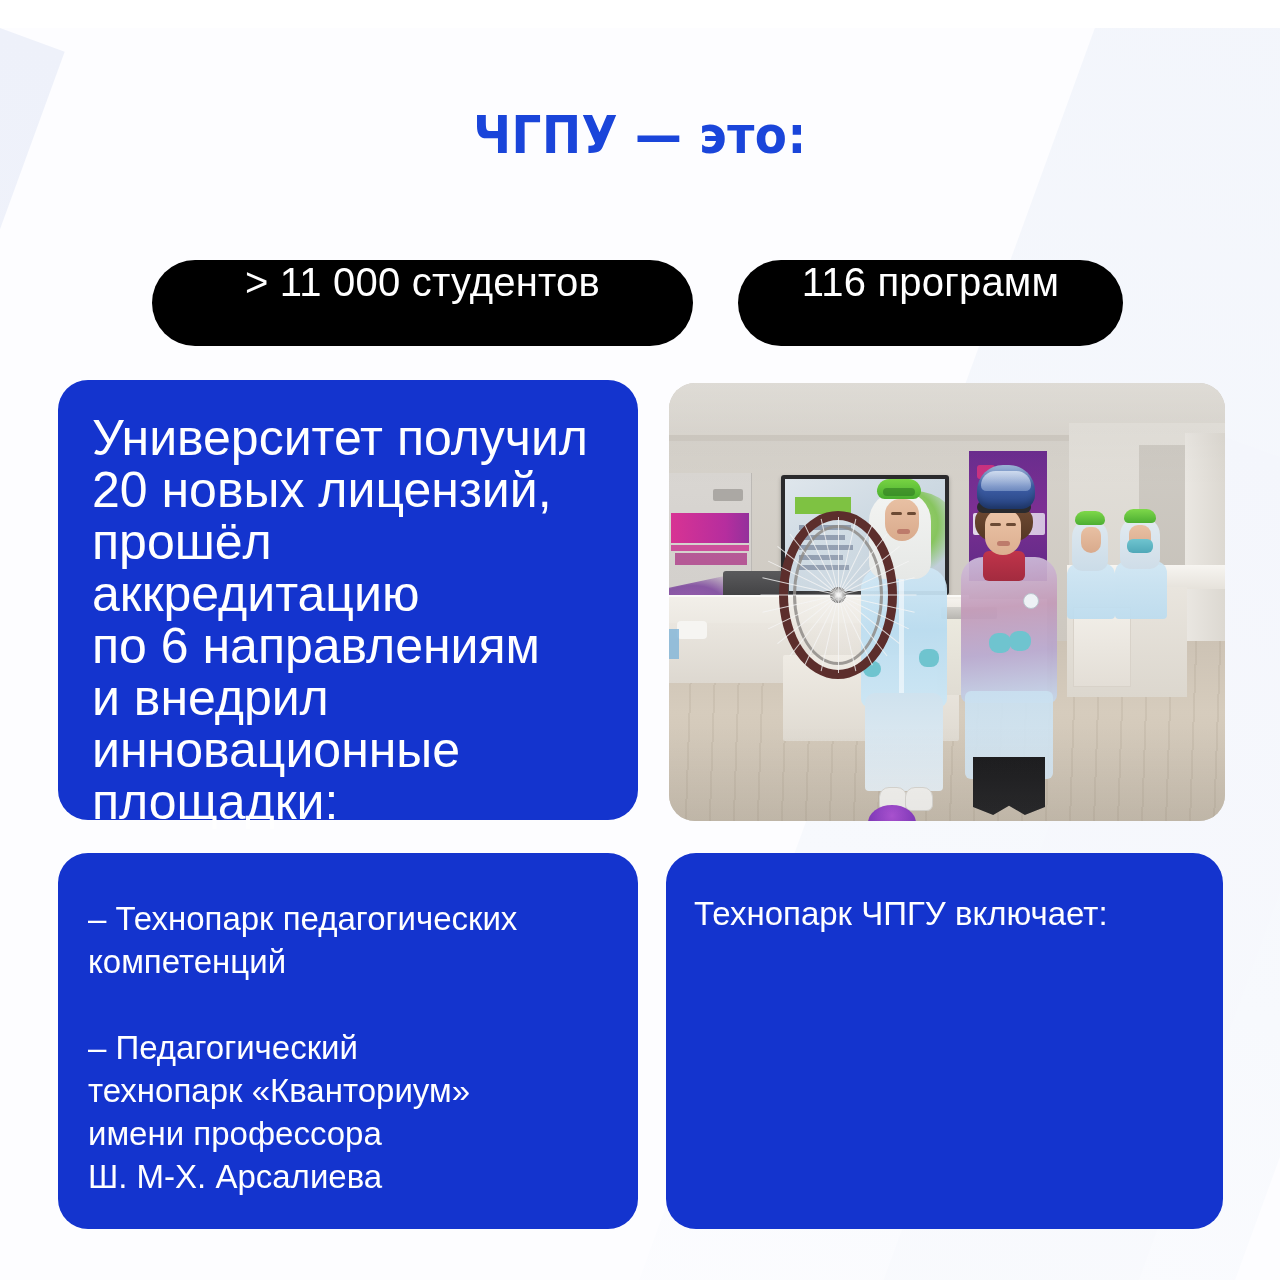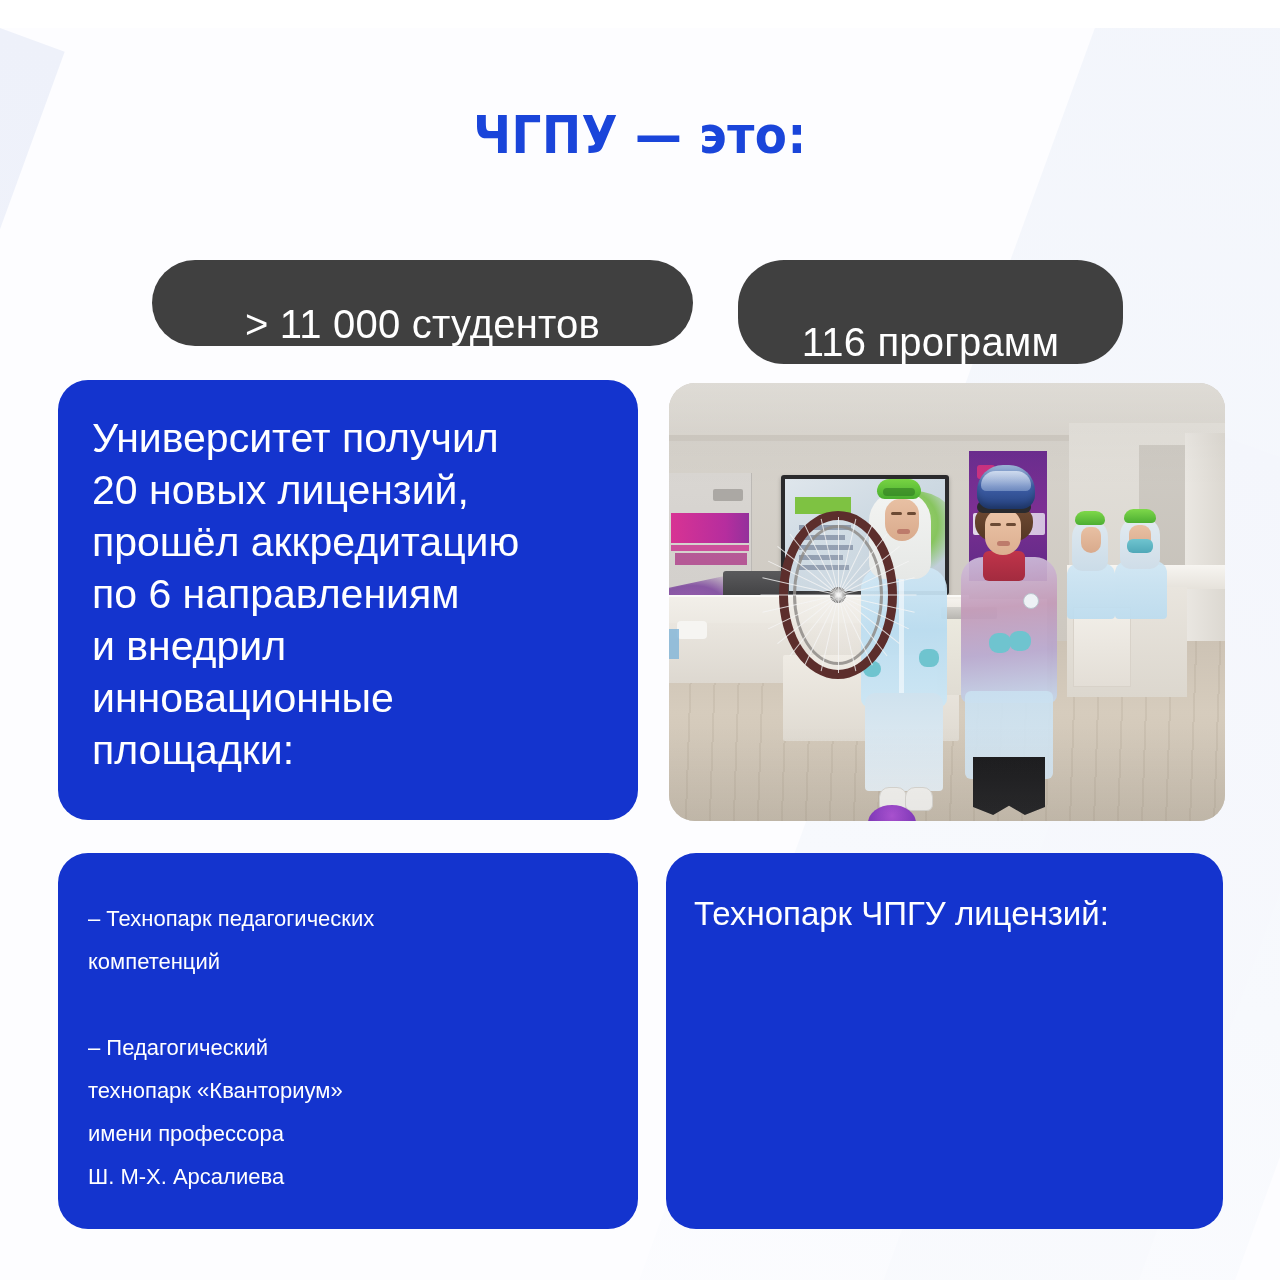--- a/index.html
+++ b/index.html
@@ -78,78 +78,78 @@
     font-weight: 800;
     letter-spacing: 0.5px;
     color: #1a45da;
     font-family: "DejaVu Sans", "Liberation Sans", sans-serif;
     font-stretch: condensed;
   }
 
   
   .pill {
     position: absolute;
-    background: #404040;
+    background: #000000;
     border-radius: 46px;
     color: #ffffff;
     display: flex;
-    align-items: flex-end;
+    align-items: flex-start;
     justify-content: center;
     font-size: 40px;
     line-height: 44px;
     font-weight: 400;
     letter-spacing: 0.2px;
     box-sizing: border-box;
     padding: 0 36px;
   }
   #pill-students {
     left: 152px;
     top: 232px;
     width: 541px;
     height: 86px;
   }
   #pill-programs {
     left: 738px;
     top: 232px;
     width: 385px;
-    height: 104px;
+    height: 86px;
   }
 
   
   .card {
     position: absolute;
     background: #1434ce;
     border-radius: 30px;
     color: #ffffff;
     box-sizing: border-box;
   }
 
   #card-licenses {
     left: 58px;
     top: 352px;
     width: 580px;
     height: 440px;
     padding: 32px 34px 26px 34px;
   }
   #card-licenses .body {
-    font-size: 41px;
+    font-size: 50px;
     line-height: 52px;
     font-weight: 400;
     white-space: pre-line;
   }
 
   #card-technopark-list {
     left: 58px;
     top: 825px;
     width: 580px;
     height: 376px;
     padding: 44px 30px 30px 30px;
   }
   #card-technopark-list .body {
-    font-size: 22px;
+    font-size: 33px;
     line-height: 43px;
     font-weight: 400;
     white-space: pre-line;
   }
 
   #card-technopark-includes {
     left: 666px;
     top: 825px;
     width: 557px;
     height: 376px;
@@ -738,16 +738,16 @@
     <div class="body">– Технопарк педагогических
 компетенций
 
 – Педагогический
 технопарк «Кванториум»
 имени профессора
 Ш. М-Х. Арсалиева</div>
   </div>
 
   <div id="card-technopark-includes" class="card">
-    <div class="heading">Технопарк ЧПГУ лицензий:</div>
+    <div class="heading">Технопарк ЧПГУ включает:</div>
   </div>
 
 </div>
 
 </body></html>

